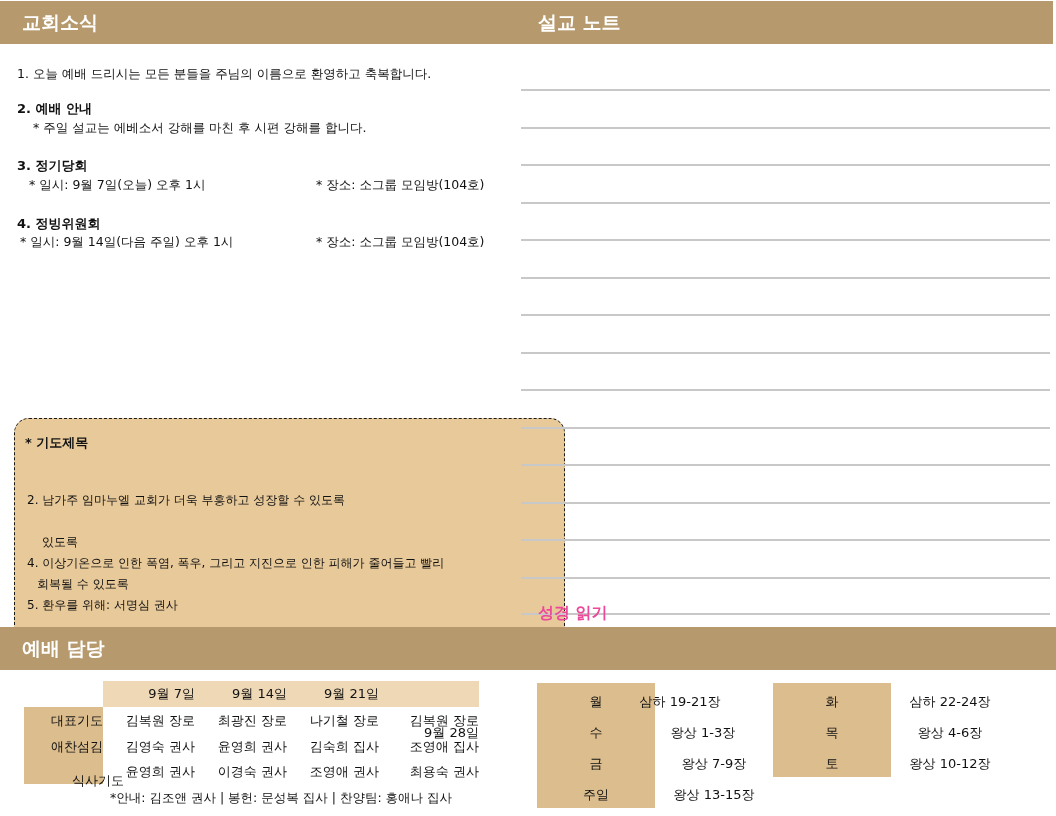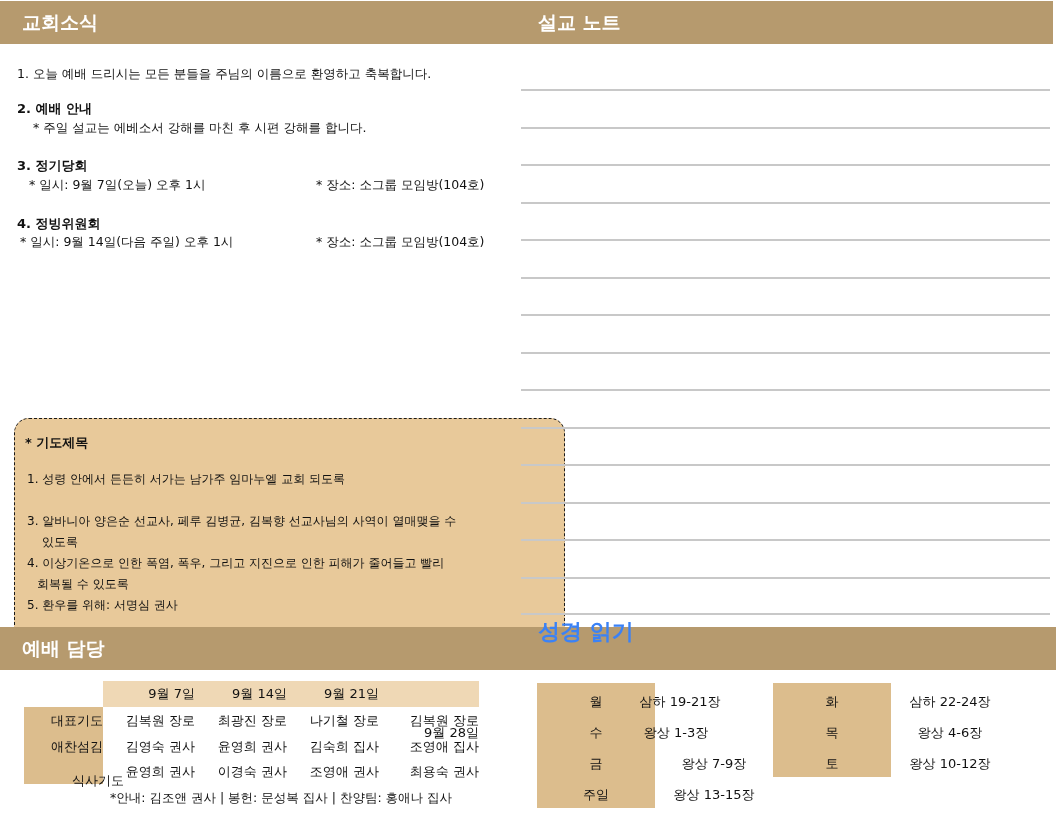--- a/index.html
+++ b/index.html
@@ -6,21 +6,21 @@
     html, body { width: 1056px; height: 816px; background: #ffffff; overflow: hidden; }
     body { position: relative; font-family: "DejaVu Sans", "Liberation Sans", sans-serif; color: #111; }
 
     .band {
       position: absolute; background: #b69a6e; color: #fff;
       font-weight: bold; font-size: 19px; line-height: 43px; padding-left: 22px;
     }
     #band-news { left: 0; top: 1px; width: 1053px; height: 43px; }
     #band-notes-title { position: absolute; left: 538px; top: 1px; line-height: 43px; color: #fff; font-weight: bold; font-size: 19px; }
     #band-bottom { left: 0; top: 627px; width: 1056px; height: 43px; }
-    #band-bible-title { position: absolute; left: 538px; top: 610px; line-height: 43px; color: #3b82f6; font-weight: bold; font-size: 22px; }
+    #band-bible-title { position: absolute; left: 538px; top: 591px; line-height: 43px; color: #ec4899; font-weight: bold; font-size: 16px; }
 
     .news { position: absolute; left: 0; top: 44px; width: 510px; font-size: 12.5px; }
     .news .line { position: absolute; white-space: nowrap; }
     .news .head { font-weight: bold; font-size: 13px; }
 
     .prayer-box {
       position: absolute; left: 14px; top: 385px; width: 551px; height: 227px;
       background: #e8c99a; border: 1.5px dashed #1a1a1a; border-radius: 15px;
       font-size: 12px;
       margin-top: 33px;
@@ -52,22 +52,21 @@
   <div class="line head" style="left:17px; top:113px;">3. 정기당회</div>
   <div class="line" style="left:29px; top:133px;">* 일시: 9월 7일(오늘) 오후 1시</div>
   <div class="line" style="left:316px; top:133px;">* 장소: 소그룹 모임방(104호)</div>
   <div class="line head" style="left:17px; top:171px;">4. 정빙위원회</div>
   <div class="line" style="left:20px; top:190px;text-align:right;">* 일시: 9월 14일(다음 주일) 오후 1시</div>
   <div class="line" style="left:316px; top:190px;">* 장소: 소그룹 모임방(104호)</div>
 </div>
 
 <div class="prayer-box">
   <div class="title">* 기도제목</div>
-  <div class="item" style="top:50px;">1. 성령 안에서 든든히 서가는 남가주 임마누엘 교회 되도록</div>
-  <div class="item" style="top:92px;">3. 알바니아 양은순 선교사, 페루 김병균, 김복향 선교사님의 사역이 열매맺을 수</div>
+  <div class="item" style="top:71px;">2. 남가주 임마누엘 교회가 더욱 부흥하고 성장할 수 있도록</div>
   <div class="item" style="top:113px; left:27px;">   있도록</div>
   <div class="item" style="top:134px;">4. 이상기온으로 인한 폭염, 폭우, 그리고 지진으로 인한 피해가 줄어들고 빨리</div>
   <div class="item" style="top:155px; left:22px;">   회복될 수 있도록</div>
   <div class="item" style="top:176px;">5. 환우를 위해: 서명심 권사</div>
 </div>
 
 <div>
   <div class="notes-line" style="top:89px;"></div>
   <div class="notes-line" style="top:127px;"></div>
   <div class="notes-line" style="top:164px;"></div>
@@ -120,21 +119,21 @@
   <div class="footnote">*안내: 김조앤 권사 | 봉헌: 문성복 집사 | 찬양팀: 홍애나 집사</div>
 </div>
 
 <div>
   <div class="bible-tan" style="left:537px; top:683px; width:118px; height:125px;"></div>
   <div class="bible-tan" style="left:773px; top:683px; width:118px; height:94px;"></div>
 
   <div class="bcell" style="left:537px; top:686px; width:118px;">월</div>
   <div class="bcell" style="left:620px; top:686px; width:120px;">삼하 19-21장</div>
   <div class="bcell" style="left:537px; top:717px; width:118px;">수</div>
-  <div class="bcell" style="left:628px; top:717px; width:96px;">왕상 1-3장</div>
+  <div class="bcell" style="left:655px; top:717px; width:96px;">왕상 1-3장</div>
   <div class="bcell" style="left:537px; top:748px; width:118px;">금</div>
   <div class="bcell" style="left:655px; top:748px; width:118px;">왕상 7-9장</div>
   <div class="bcell" style="left:537px; top:779px; width:118px;">주일</div>
   <div class="bcell" style="left:655px; top:779px; width:118px;">왕상 13-15장</div>
 
   <div class="bcell" style="left:773px; top:686px; width:118px;">화</div>
   <div class="bcell" style="left:891px; top:686px; width:118px;">삼하 22-24장</div>
   <div class="bcell" style="left:773px; top:717px; width:118px;">목</div>
   <div class="bcell" style="left:891px; top:717px; width:118px;">왕상 4-6장</div>
   <div class="bcell" style="left:773px; top:748px; width:118px;">토</div>

